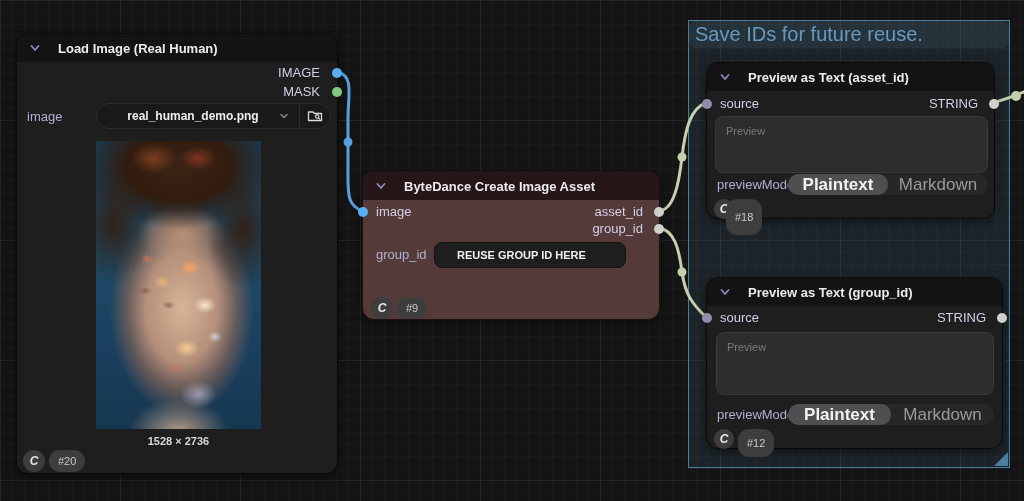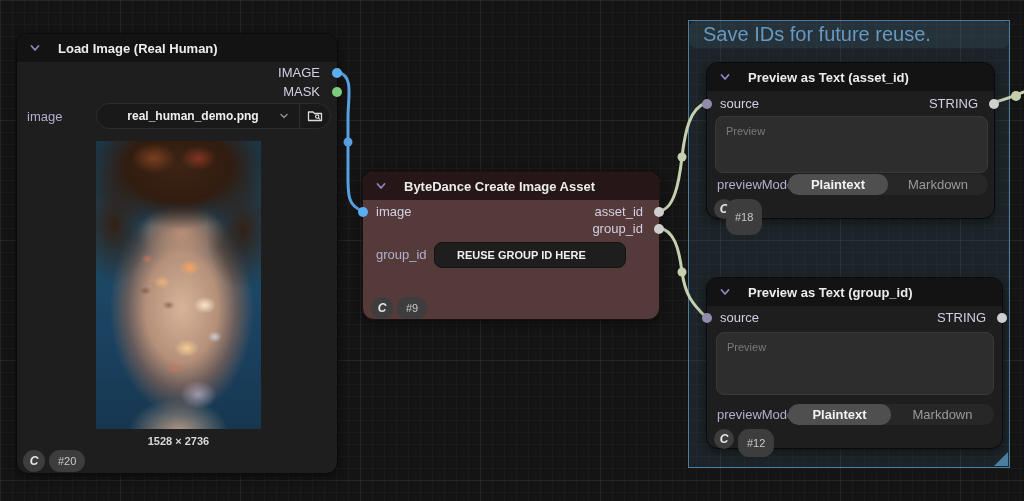--- a/index.html
+++ b/index.html
@@ -20,21 +20,21 @@
   
   .group-box{
     position:absolute; left:688px; top:20px; width:322px; height:448px;
     background:rgba(74,125,158,0.16);
     border:1px solid var(--group-border,#4a7d9e);
     z-index:1;
   }
   .group-titlebar{
     position:absolute; left:0; top:0; right:0; height:27px;
     background:rgba(125,175,205,0.10);
-    display:flex; align-items:center; padding-left:14px;border-radius:7px;
+    display:flex; align-items:center; padding-left:6px;border-radius:7px;
   }
   .group-title{
     font-size:20px; color:var(--group-title,#6699c2); font-weight:400;
     white-space:nowrap;
   }
   .group-resize-handle{
     position:absolute; right:1px; bottom:1px; width:0; height:0;
     border-left:14px solid transparent;
     border-bottom:14px solid var(--group-border,#4a7d9e);
   }
@@ -127,21 +127,21 @@
     font-family:"Liberation Sans","DejaVu Sans",sans-serif; outline:none;
   }
   .preview-textarea::placeholder{ color:#7a7a7a; }
 
   .segmented{
     position:absolute; height:21px; background:#272727; border-radius:10px;
     display:flex; align-items:stretch; overflow:hidden;
   }
   .segment{
     flex:1; display:flex; align-items:center; justify-content:center;
-    font-size:13px; color:#9a9a9a; cursor:pointer; border-radius:10px;
+    font-size:17px; color:#9a9a9a; cursor:pointer; border-radius:10px;
   }
   .segment.selected{ background:#4f4f4f; color:#f2f2f2; font-weight:700; }
 
   .wire-svg{ position:absolute; left:0; top:0; z-index:2; pointer-events:none; }
   .wire{ fill:none; stroke-width:3; stroke-linecap:round; }
   .wire-image{ stroke:var(--wire-image,#58a0e0); }
   .wire-string{ stroke:var(--wire-string,#c5d1ae); }
   .middot-image{ fill:var(--wire-image,#58a0e0); }
   .middot-string{ fill:var(--wire-string,#c5d1ae); }
 

